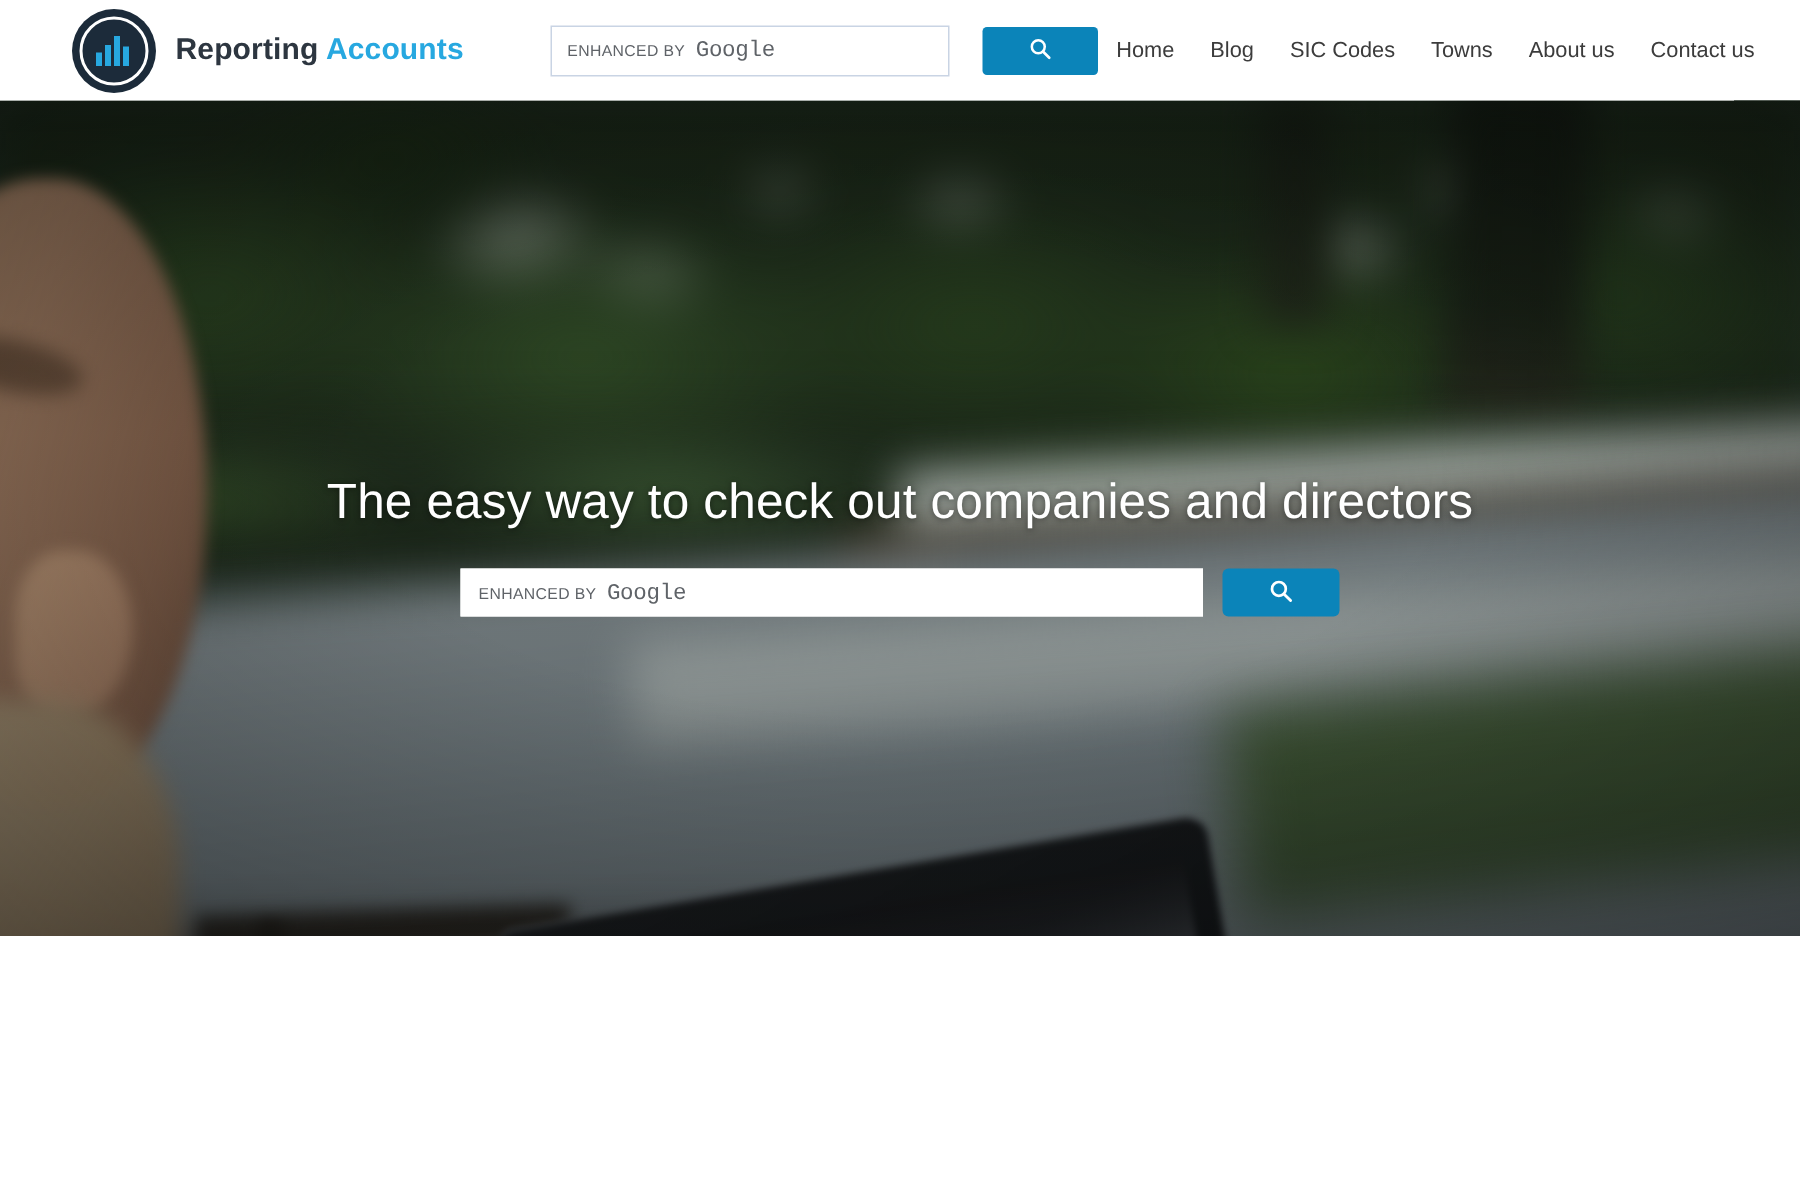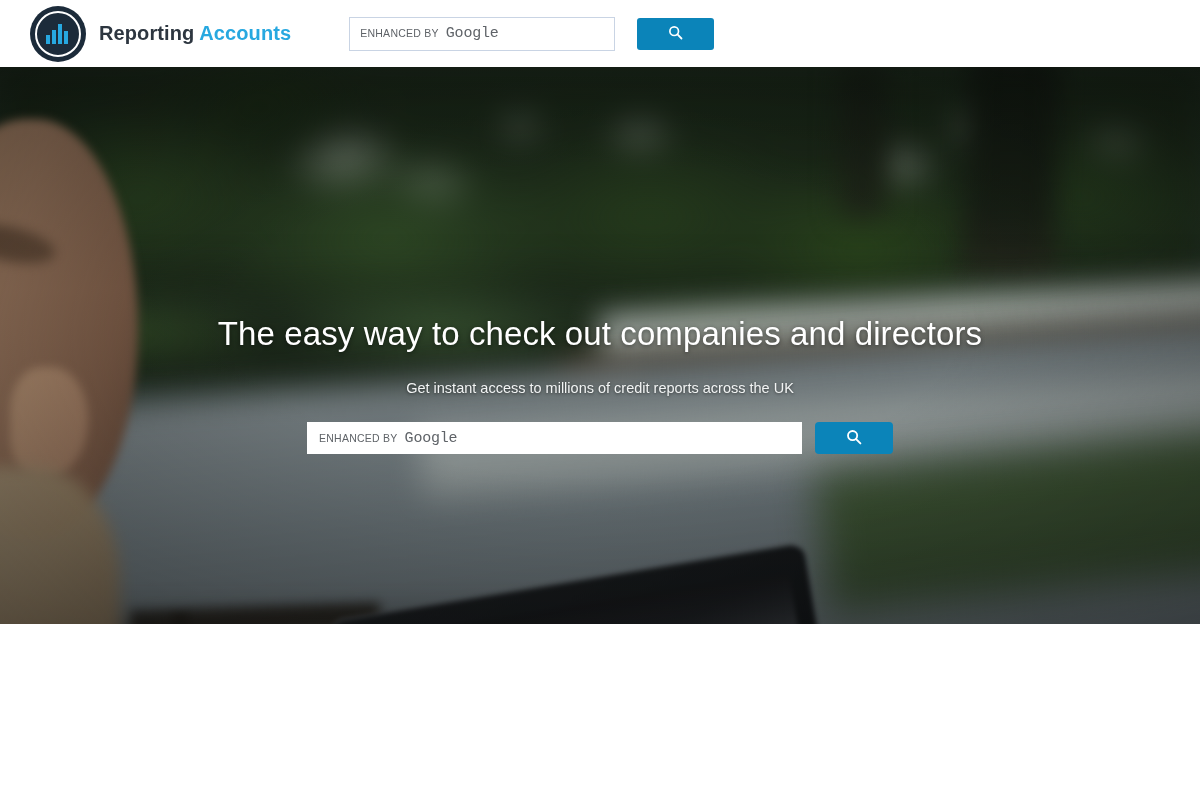--- a/index.html
+++ b/index.html
@@ -13,20 +13,21 @@
 
   
   .site-header{
     position:relative;
     width:1156px;
     height:67px;
     background:#ffffff;
     display:flex;
     align-items:center;
     z-index:20;
+    padding-left:18px;
   }
 
   .brand{
     display:flex;
     align-items:center;
     margin-left:30px;
     text-decoration:none;
     white-space:nowrap;
   }
   .brand-mark{
@@ -475,20 +476,28 @@
     <button class="hs-btn">
       <span>
         <svg width="15" height="15" viewBox="0 0 16 16" aria-hidden="true">
           <circle cx="6.6" cy="6.6" r="4.6" fill="none" stroke="#ffffff" stroke-width="1.8"></circle>
           <line x1="10.1" y1="10.1" x2="14.4" y2="14.4" stroke="#ffffff" stroke-width="1.9" stroke-linecap="round"></line>
         </svg>
       </span>
     </button>
   </div>
 
+  <nav class="main-nav">
+    <a class="nav-link" href="#">Home</a>
+    <a class="nav-link" href="#">Blog</a>
+    <a class="nav-link" href="#">SIC Codes</a>
+    <a class="nav-link" href="#">Towns</a>
+    <a class="nav-link" href="#">About us</a>
+    <a class="nav-link" href="#">Contact us</a>
+  </nav>
 
 </header>
 
 <section class="hero">
 
   <div class="hero-photo">
     <div class="layer ph-sky"></div>
     <div class="layer ph-foliage"></div>
     <div class="layer ph-trunk2"></div>
     <div class="layer ph-trunk"></div>
@@ -571,21 +580,20 @@
         <div class="lap-shadow-bottom"></div>
       </div>
     </div>
 
     <div class="hero-tone"></div>
     <div class="hero-vignette"></div>
   </div>
 
   <div class="hero-content">
     <h1 class="hero-title">The easy way to check out companies and directors</h1>
-    <p class="hero-sub">Get instant access to millions of credit reports across the UK</p>
 
     <div class="hero-search">
       <div class="hsr-input">
         <span class="gplaceholder">
           <span class="gp-enh">ENHANCED BY</span>
           <span class="gp-goog">Google</span>
         </span>
       </div>
       <button class="hsr-btn">
         <span>

